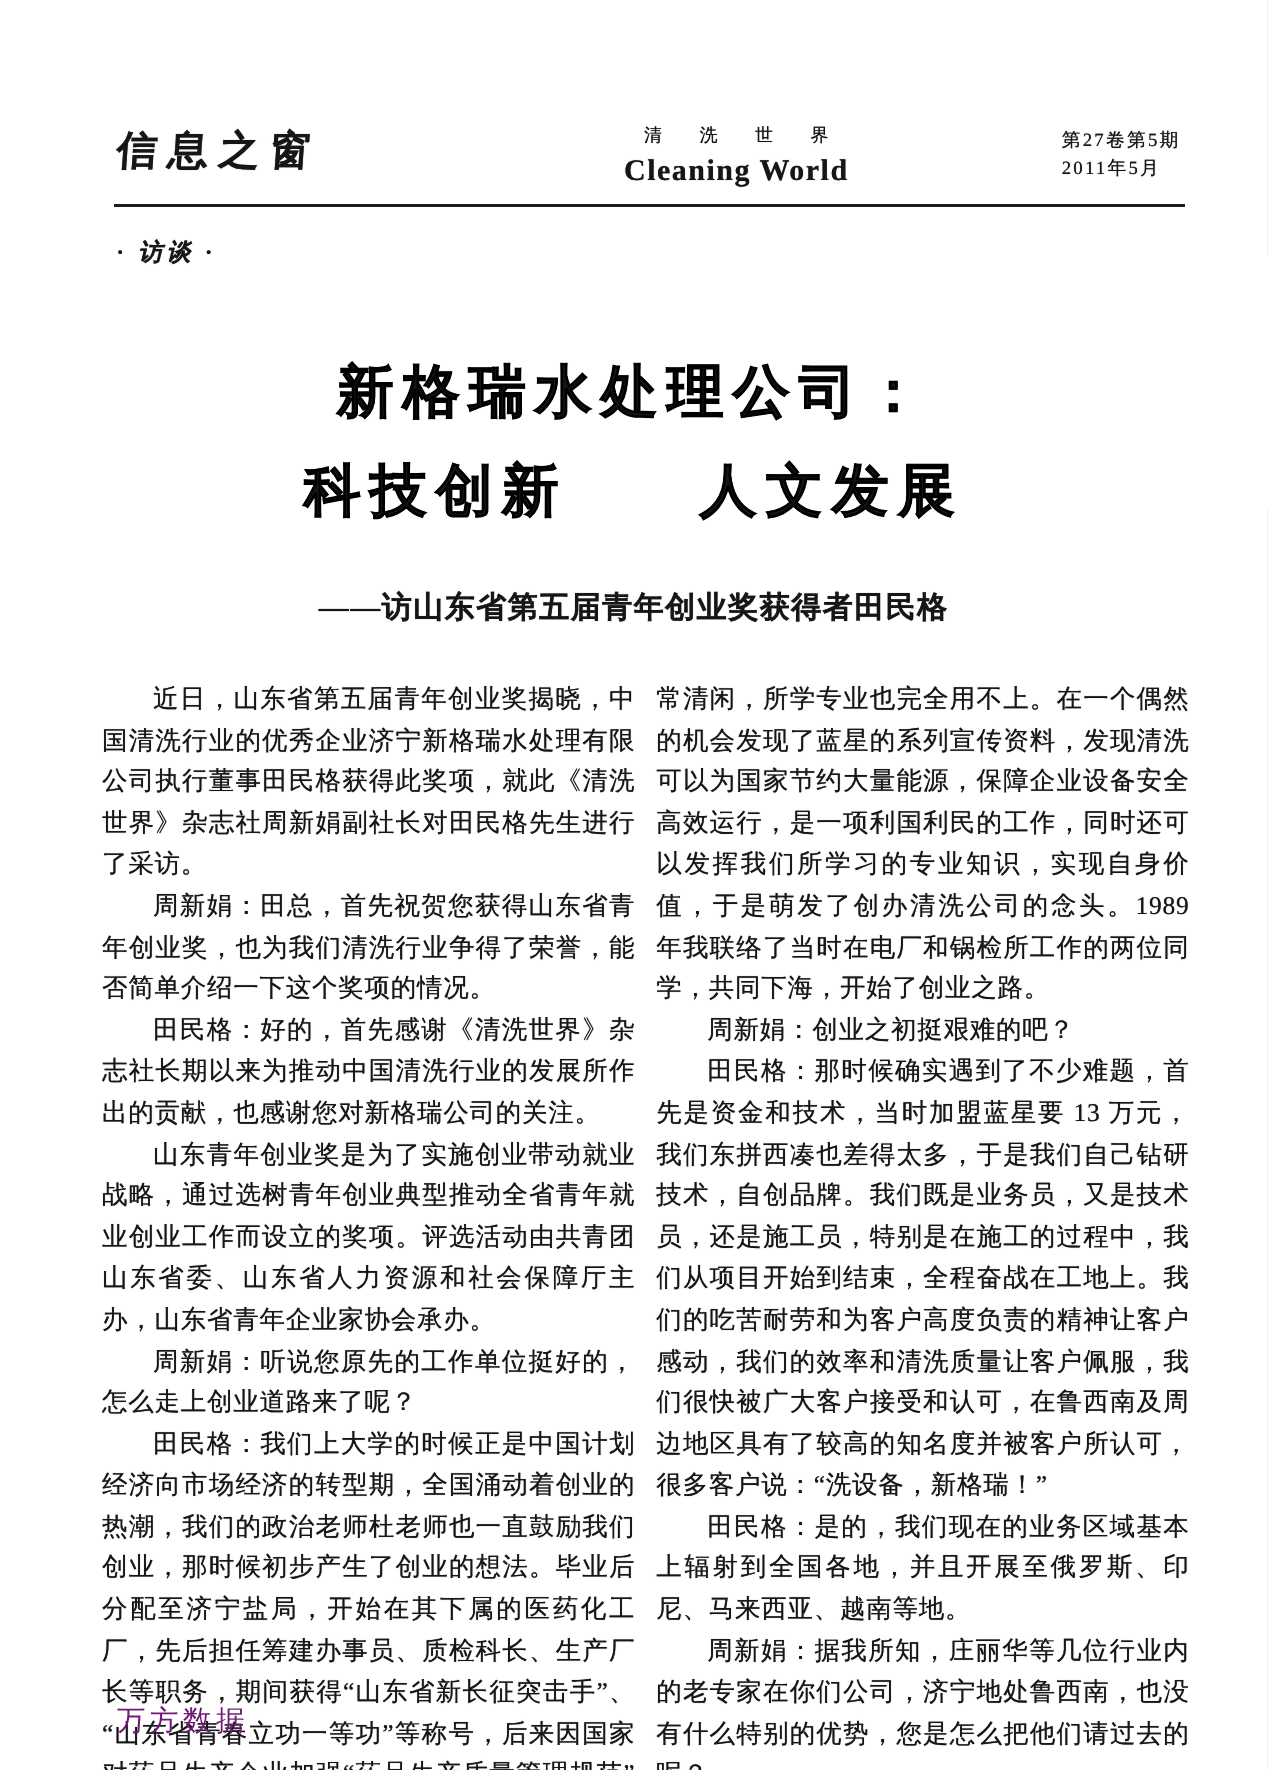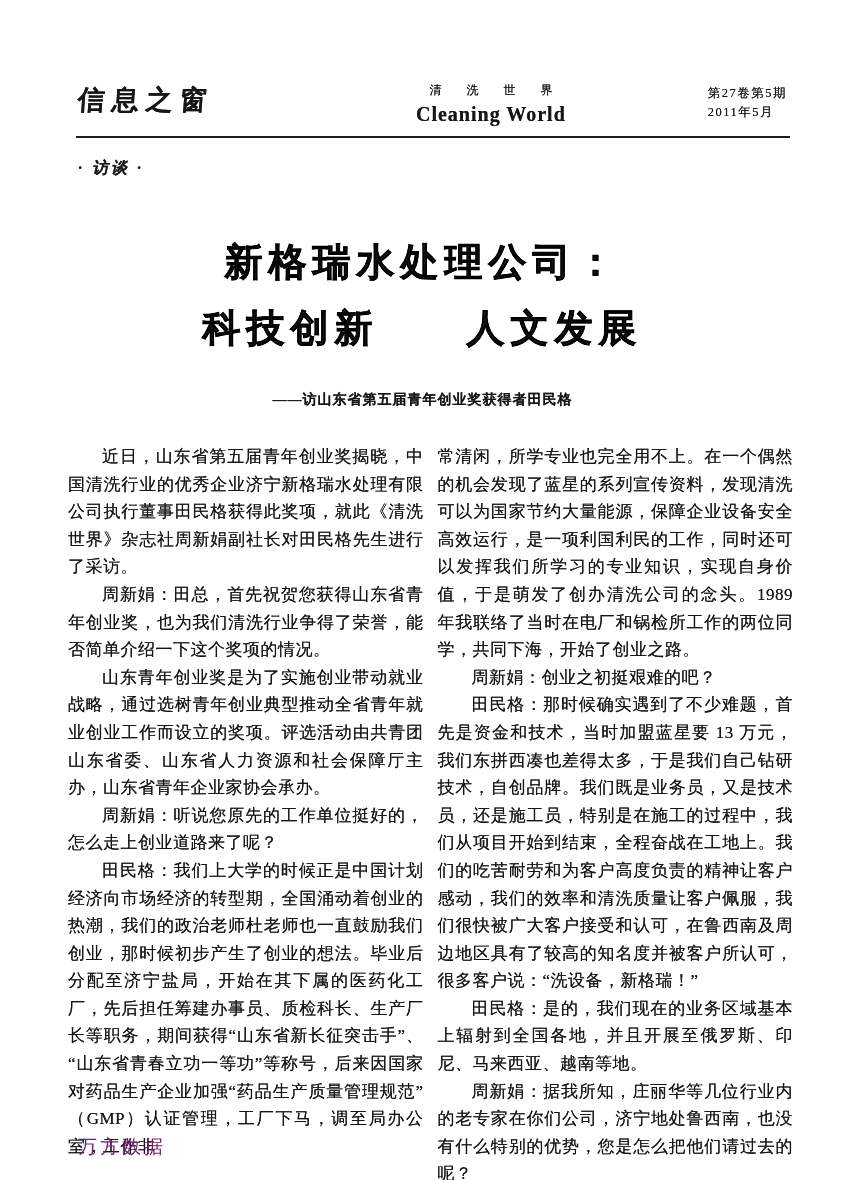--- a/index.html
+++ b/index.html
@@ -52,21 +52,21 @@
     font-size: 38px;
     font-weight: bold;
     letter-spacing: 6px;
     line-height: 66px;
     font-family: "Liberation Sans", "DejaVu Sans", sans-serif;
     -webkit-text-stroke: 0.6px #000;
   }
   .subtitle {
     margin-top: 30px;
     text-align: center;
-    font-size: 14px;
+    font-size: 20px;
     font-weight: bold;
     letter-spacing: 1px;
   }
   
   .columns {
     display: flex;
     gap: 14px;
     margin: 34px 52px 0 68px;
   }
   .col { flex: 1 1 0; min-width: 0; }
@@ -114,20 +114,21 @@
     <div>新格瑞水处理公司：</div>
     <div>科技创新　　人文发展</div>
   </div>
 
   <div class="subtitle">——访山东省第五届青年创业奖获得者田民格</div>
 
   <div class="columns">
     <div class="col">
         <p class="para">近日，山东省第五届青年创业奖揭晓，中国清洗行业的优秀企业济宁新格瑞水处理有限公司执行董事田民格获得此奖项，就此《清洗世界》杂志社周新娟副社长对田民格先生进行了采访。</p>
         <p class="para">周新娟：田总，首先祝贺您获得山东省青年创业奖，也为我们清洗行业争得了荣誉，能否简单介绍一下这个奖项的情况。</p>
+        <p class="para">田民格：好的，首先感谢《清洗世界》杂志社长期以来为推动中国清洗行业的发展所作出的贡献，也感谢您对新格瑞公司的关注。</p>
         <p class="para">山东青年创业奖是为了实施创业带动就业战略，通过选树青年创业典型推动全省青年就业创业工作而设立的奖项。评选活动由共青团山东省委、山东省人力资源和社会保障厅主办，山东省青年企业家协会承办。</p>
         <p class="para">周新娟：听说您原先的工作单位挺好的，怎么走上创业道路来了呢？</p>
         <p class="para">田民格：我们上大学的时候正是中国计划经济向市场经济的转型期，全国涌动着创业的热潮，我们的政治老师杜老师也一直鼓励我们创业，那时候初步产生了创业的想法。毕业后分配至济宁盐局，开始在其下属的医药化工厂，先后担任筹建办事员、质检科长、生产厂长等职务，期间获得“山东省新长征突击手”、“山东省青春立功一等功”等称号，后来因国家对药品生产企业加强“药品生产质量管理规范”（GMP）认证管理，工厂下马，调至局办公室，工作非</p>
       </div>
     <div class="col">
         <p class="para noindent">常清闲，所学专业也完全用不上。在一个偶然的机会发现了蓝星的系列宣传资料，发现清洗可以为国家节约大量能源，保障企业设备安全高效运行，是一项利国利民的工作，同时还可以发挥我们所学习的专业知识，实现自身价值，于是萌发了创办清洗公司的念头。1989 年我联络了当时在电厂和锅检所工作的两位同学，共同下海，开始了创业之路。</p>
         <p class="para">周新娟：创业之初挺艰难的吧？</p>
         <p class="para">田民格：那时候确实遇到了不少难题，首先是资金和技术，当时加盟蓝星要 13 万元，我们东拼西凑也差得太多，于是我们自己钻研技术，自创品牌。我们既是业务员，又是技术员，还是施工员，特别是在施工的过程中，我们从项目开始到结束，全程奋战在工地上。我们的吃苦耐劳和为客户高度负责的精神让客户感动，我们的效率和清洗质量让客户佩服，我们很快被广大客户接受和认可，在鲁西南及周边地区具有了较高的知名度并被客户所认可，很多客户说：“洗设备，新格瑞！”</p>
         <p class="para">田民格：是的，我们现在的业务区域基本上辐射到全国各地，并且开展至俄罗斯、印尼、马来西亚、越南等地。</p>
         <p class="para">周新娟：据我所知，庄丽华等几位行业内的老专家在你们公司，济宁地处鲁西南，也没有什么特别的优势，您是怎么把他们请过去的呢？</p>

